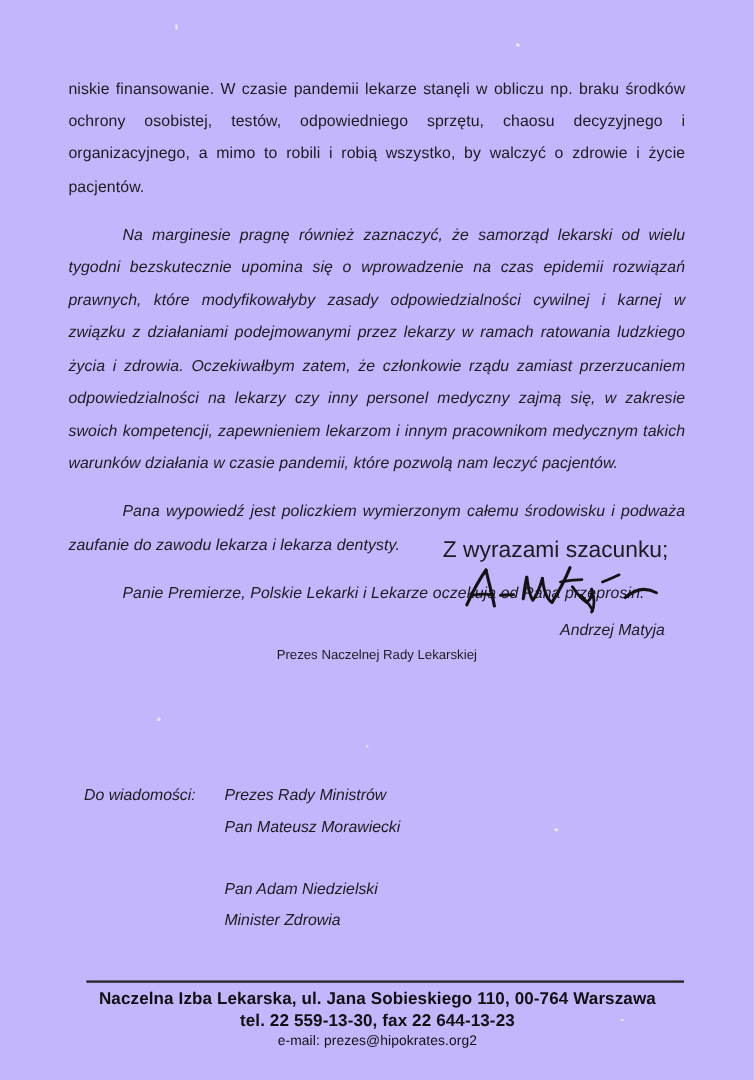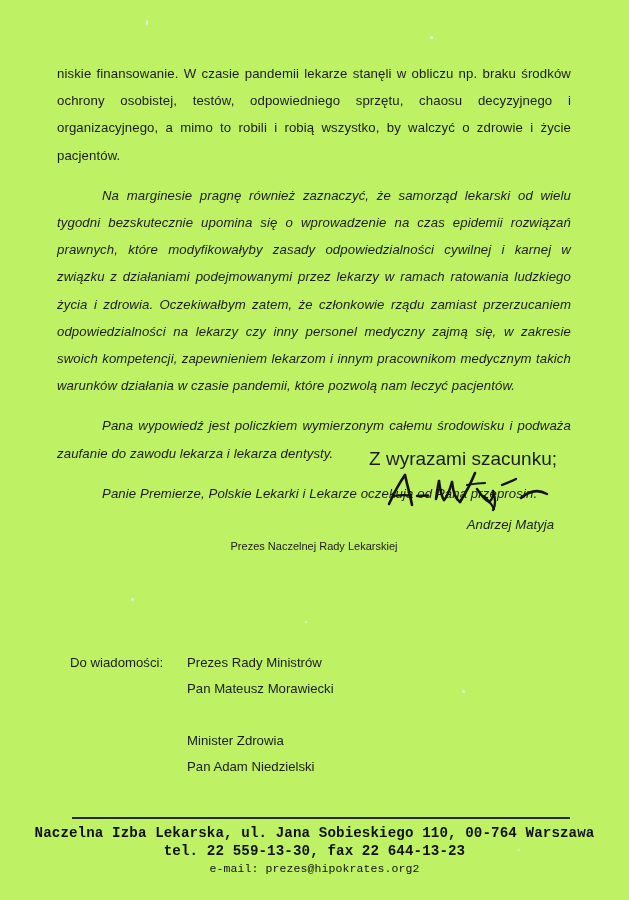--- a/index.html
+++ b/index.html
@@ -8,21 +8,21 @@
     background: #ffffff;
   }
   body {
     font-family: "Liberation Sans", sans-serif;
     color: #1a1a1a;
   }
   #page {
     position: relative;
     width: 629px;
     height: 900px;
-    background: #bef264;
+    background: #c4b5fd;
     overflow: hidden;
   }
 
   
   .speck {
     position: absolute;
     background: #d8d8d8;
     border-radius: 50%;
     pointer-events: none;
   }
@@ -108,20 +108,21 @@
   }
   .cc-label {
     width: 117px;
     flex: 0 0 117px;
   }
   .cc-names {
     flex: 1 1 auto;
   }
   .cc-group {
     margin-bottom: 26px;
+    font-style: italic;
   }
   .cc-group:last-child {
     margin-bottom: 0;
   }
   .cc-line {
     display: block;
   }
 
   
   .footer {
@@ -137,21 +138,21 @@
     top: 5px;
     width: 498px;
     height: 2px;
     background: #2a2a2a;
   }
   .footer-text {
     position: absolute;
     left: 0;
     top: 12px;
     width: 629px;
-    font-family: Liberation Mono, monospace;
+    font-family: Liberation Sans, sans-serif;
     color: #111111;
   }
   .footer-l1 {
     font-size: 14.2px;
     font-weight: bold;
     line-height: 18px;
     letter-spacing: 0.1px;
   }
   .footer-l2 {
     font-size: 14.2px;
@@ -229,22 +230,22 @@
     <div class="cc-row cc-group">
       <div class="cc-label">Do wiadomości:</div>
       <div class="cc-names">
         <span class="cc-line">Prezes Rady Ministrów</span>
         <span class="cc-line">Pan Mateusz Morawiecki</span>
       </div>
     </div>
     <div class="cc-row cc-group">
       <div class="cc-label"></div>
       <div class="cc-names">
+        <span class="cc-line">Pan Adam Niedzielski</span>
         <span class="cc-line">Minister Zdrowia</span>
-        <span class="cc-line">Pan Adam Niedzielski</span>
       </div>
     </div>
   </div>
 
   <div class="footer">
     <div class="footer-rule"></div>
     <div class="footer-text">
       <div class="footer-l1">Naczelna Izba Lekarska, ul. Jana Sobieskiego 110, 00-764 Warszawa</div>
       <div class="footer-l2">tel. 22 559-13-30, fax 22 644-13-23</div>
       <div class="footer-l3">e-mail:  prezes@hipokrates.org2</div>

